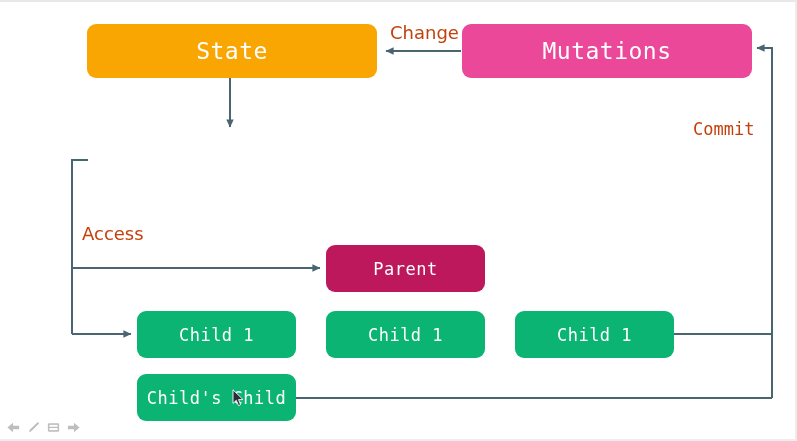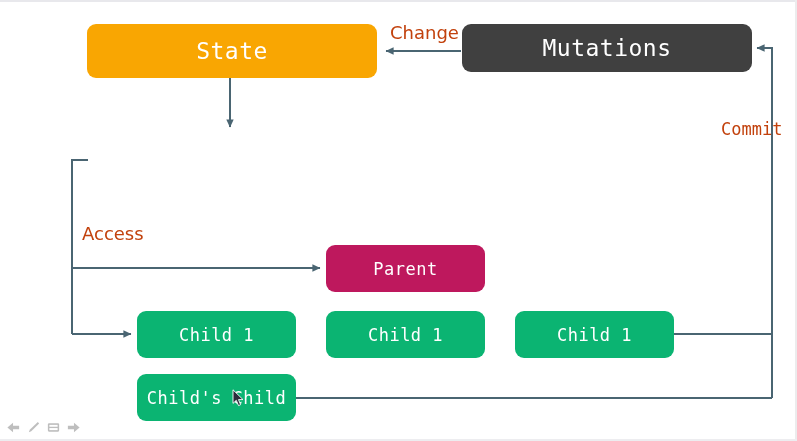--- a/index.html
+++ b/index.html
@@ -53,22 +53,22 @@
     white-space: nowrap;
   }
   .node.state {
     left: 87px; top: 24px;
     width: 290px; height: 54px;
     background: #f9a602;
     font-size: 23px;
   }
   .node.mutations {
     left: 462px; top: 24px;
-    width: 290px; height: 48px;
-    background: #404040;
+    width: 290px; height: 54px;
+    background: #ec4899;
     font-size: 23px;
   }
   .node.getters {
     left: 87px; top: 132px;
     width: 290px; height: 56px;
     background: #8564ae;
     font-size: 23px;
   }
   .node.parent {
     left: 326px; top: 245px;
@@ -113,21 +113,20 @@
   .wire-label.access {
     left: 82px; top: 209px;
     font-family: "DejaVu Sans", sans-serif;
     font-size: 18px;
     margin-top: 14px;
   }
   .wire-label.commit {
     left: 693px; top: 119px;
     font-family: "DejaVu Sans Mono", monospace;
     font-size: 17px;
-    margin-left: 28px;
   }
   .toolbar {
     position: absolute;
     left: 6px; bottom: 6px;
     display: flex;
     align-items: center;
     gap: 5px;
   }
   .toolbar .tb-icon {
     display: block;

